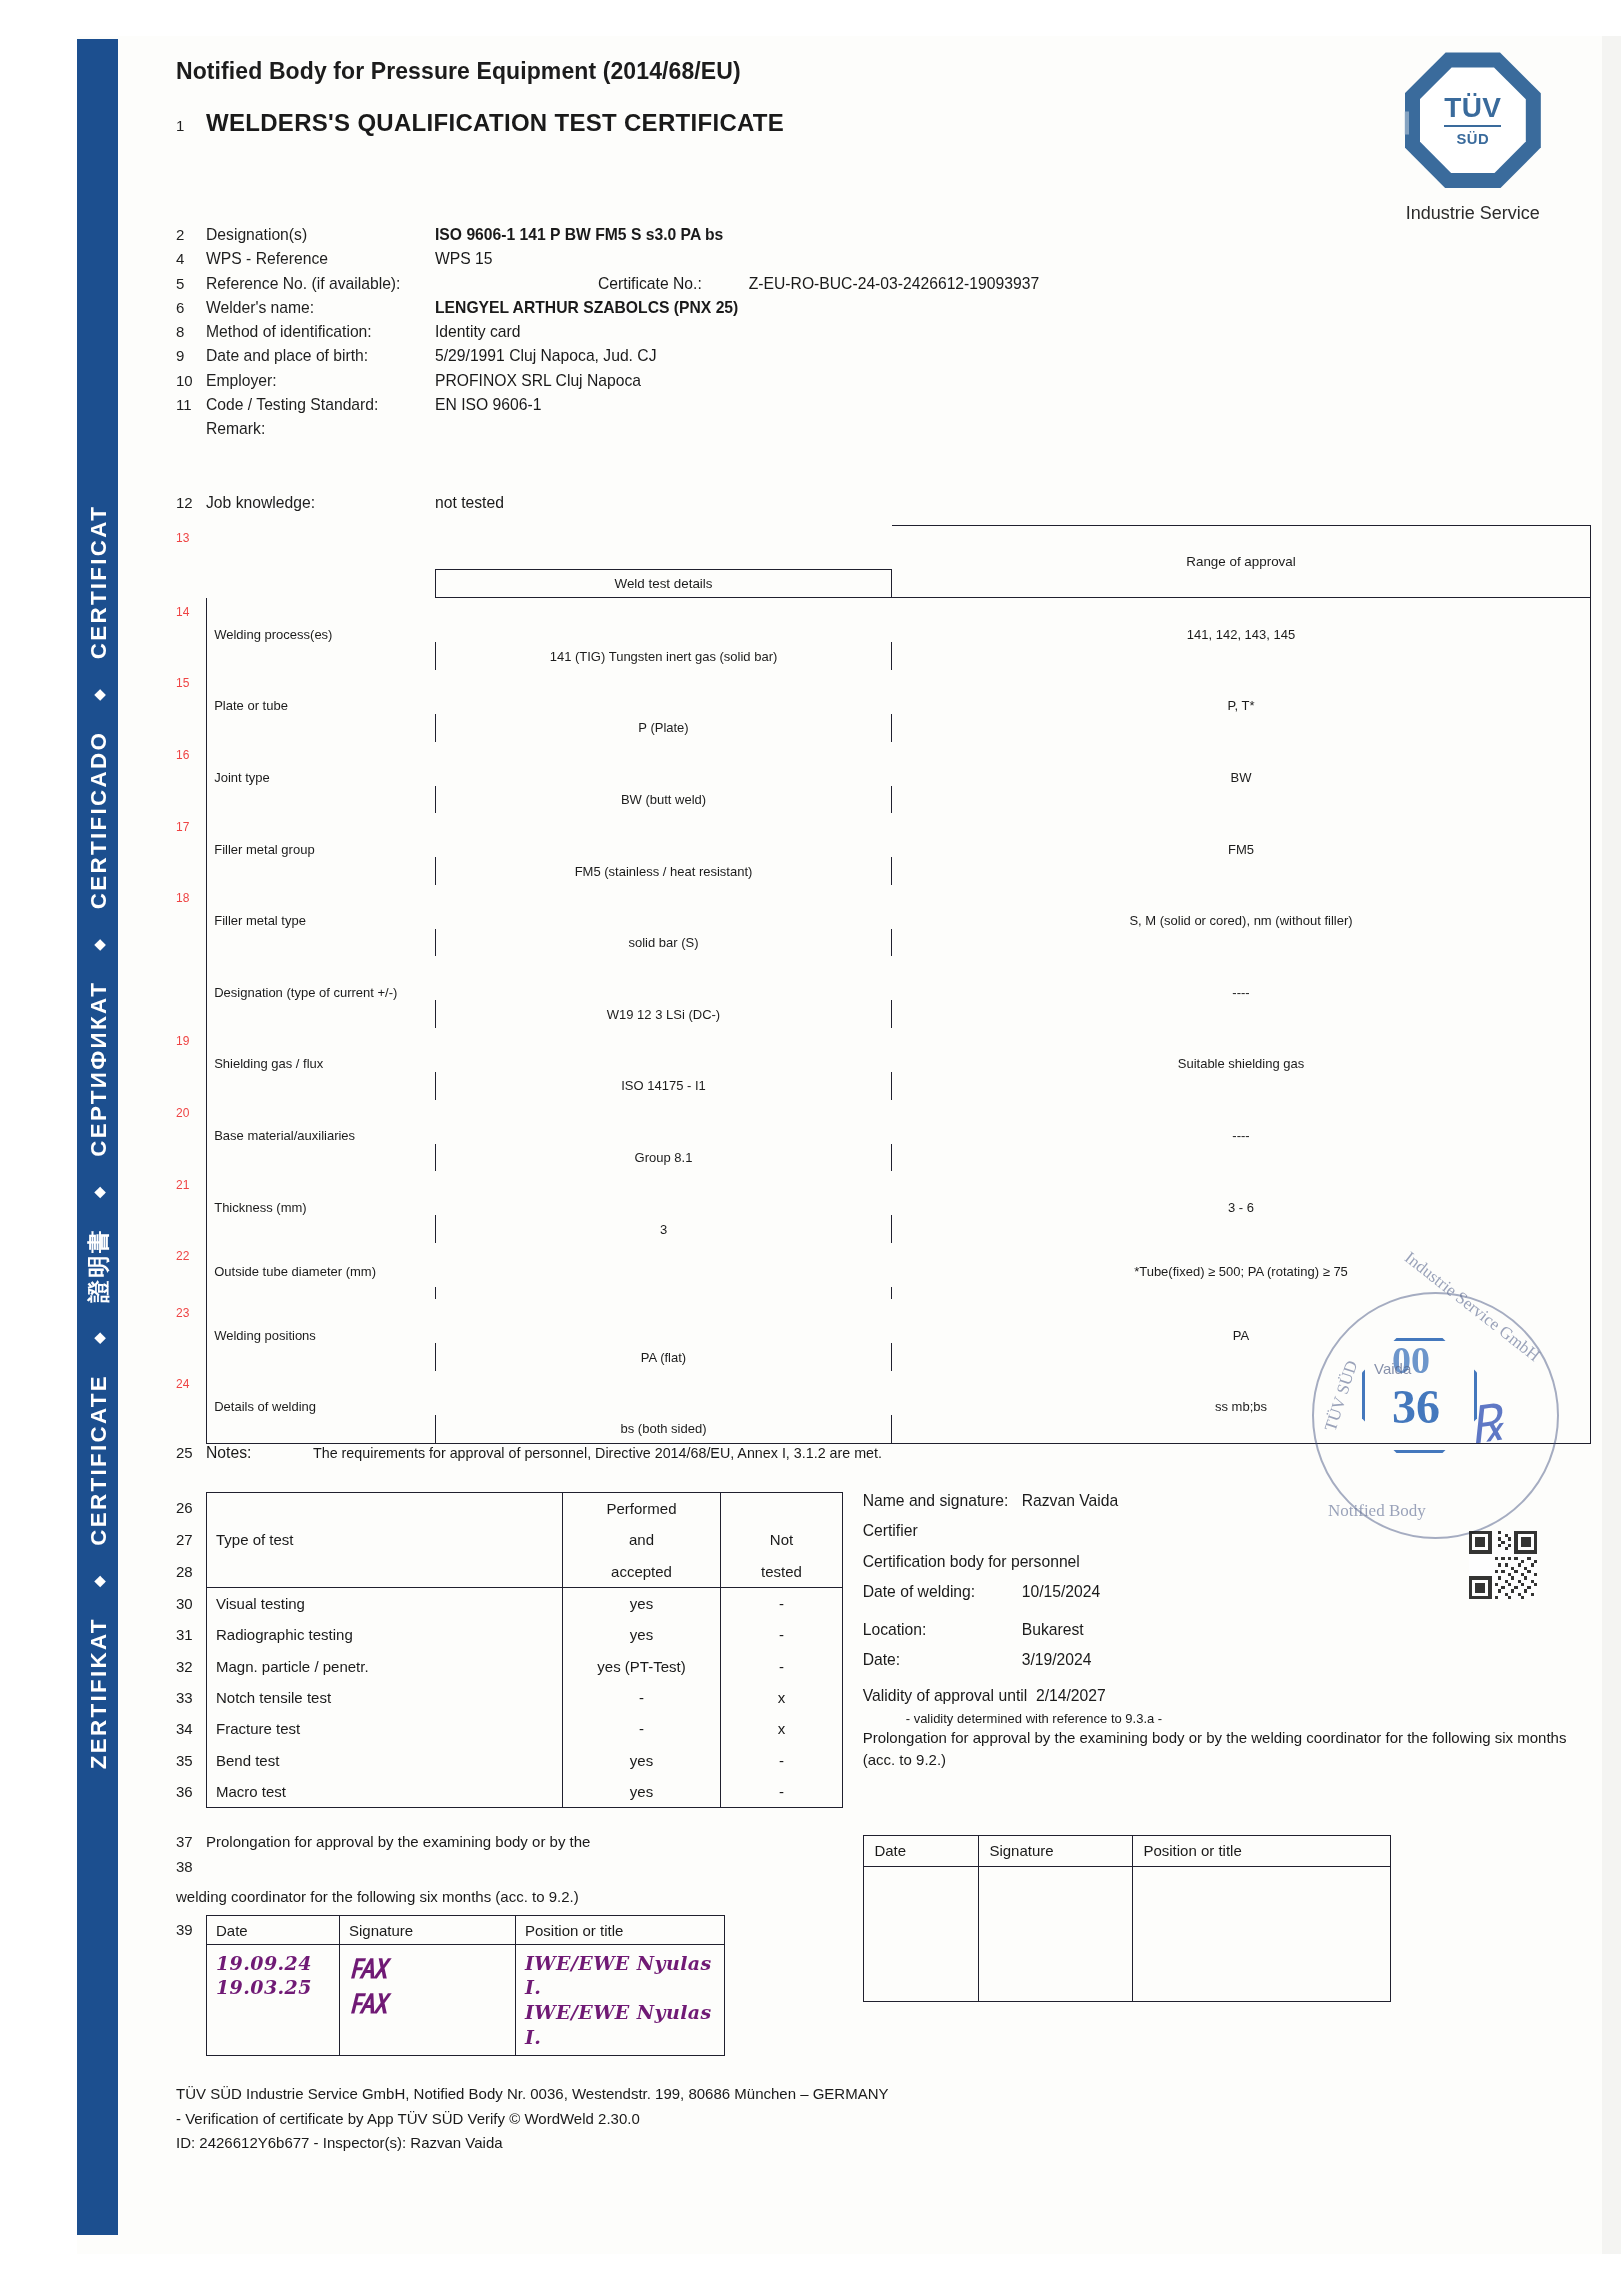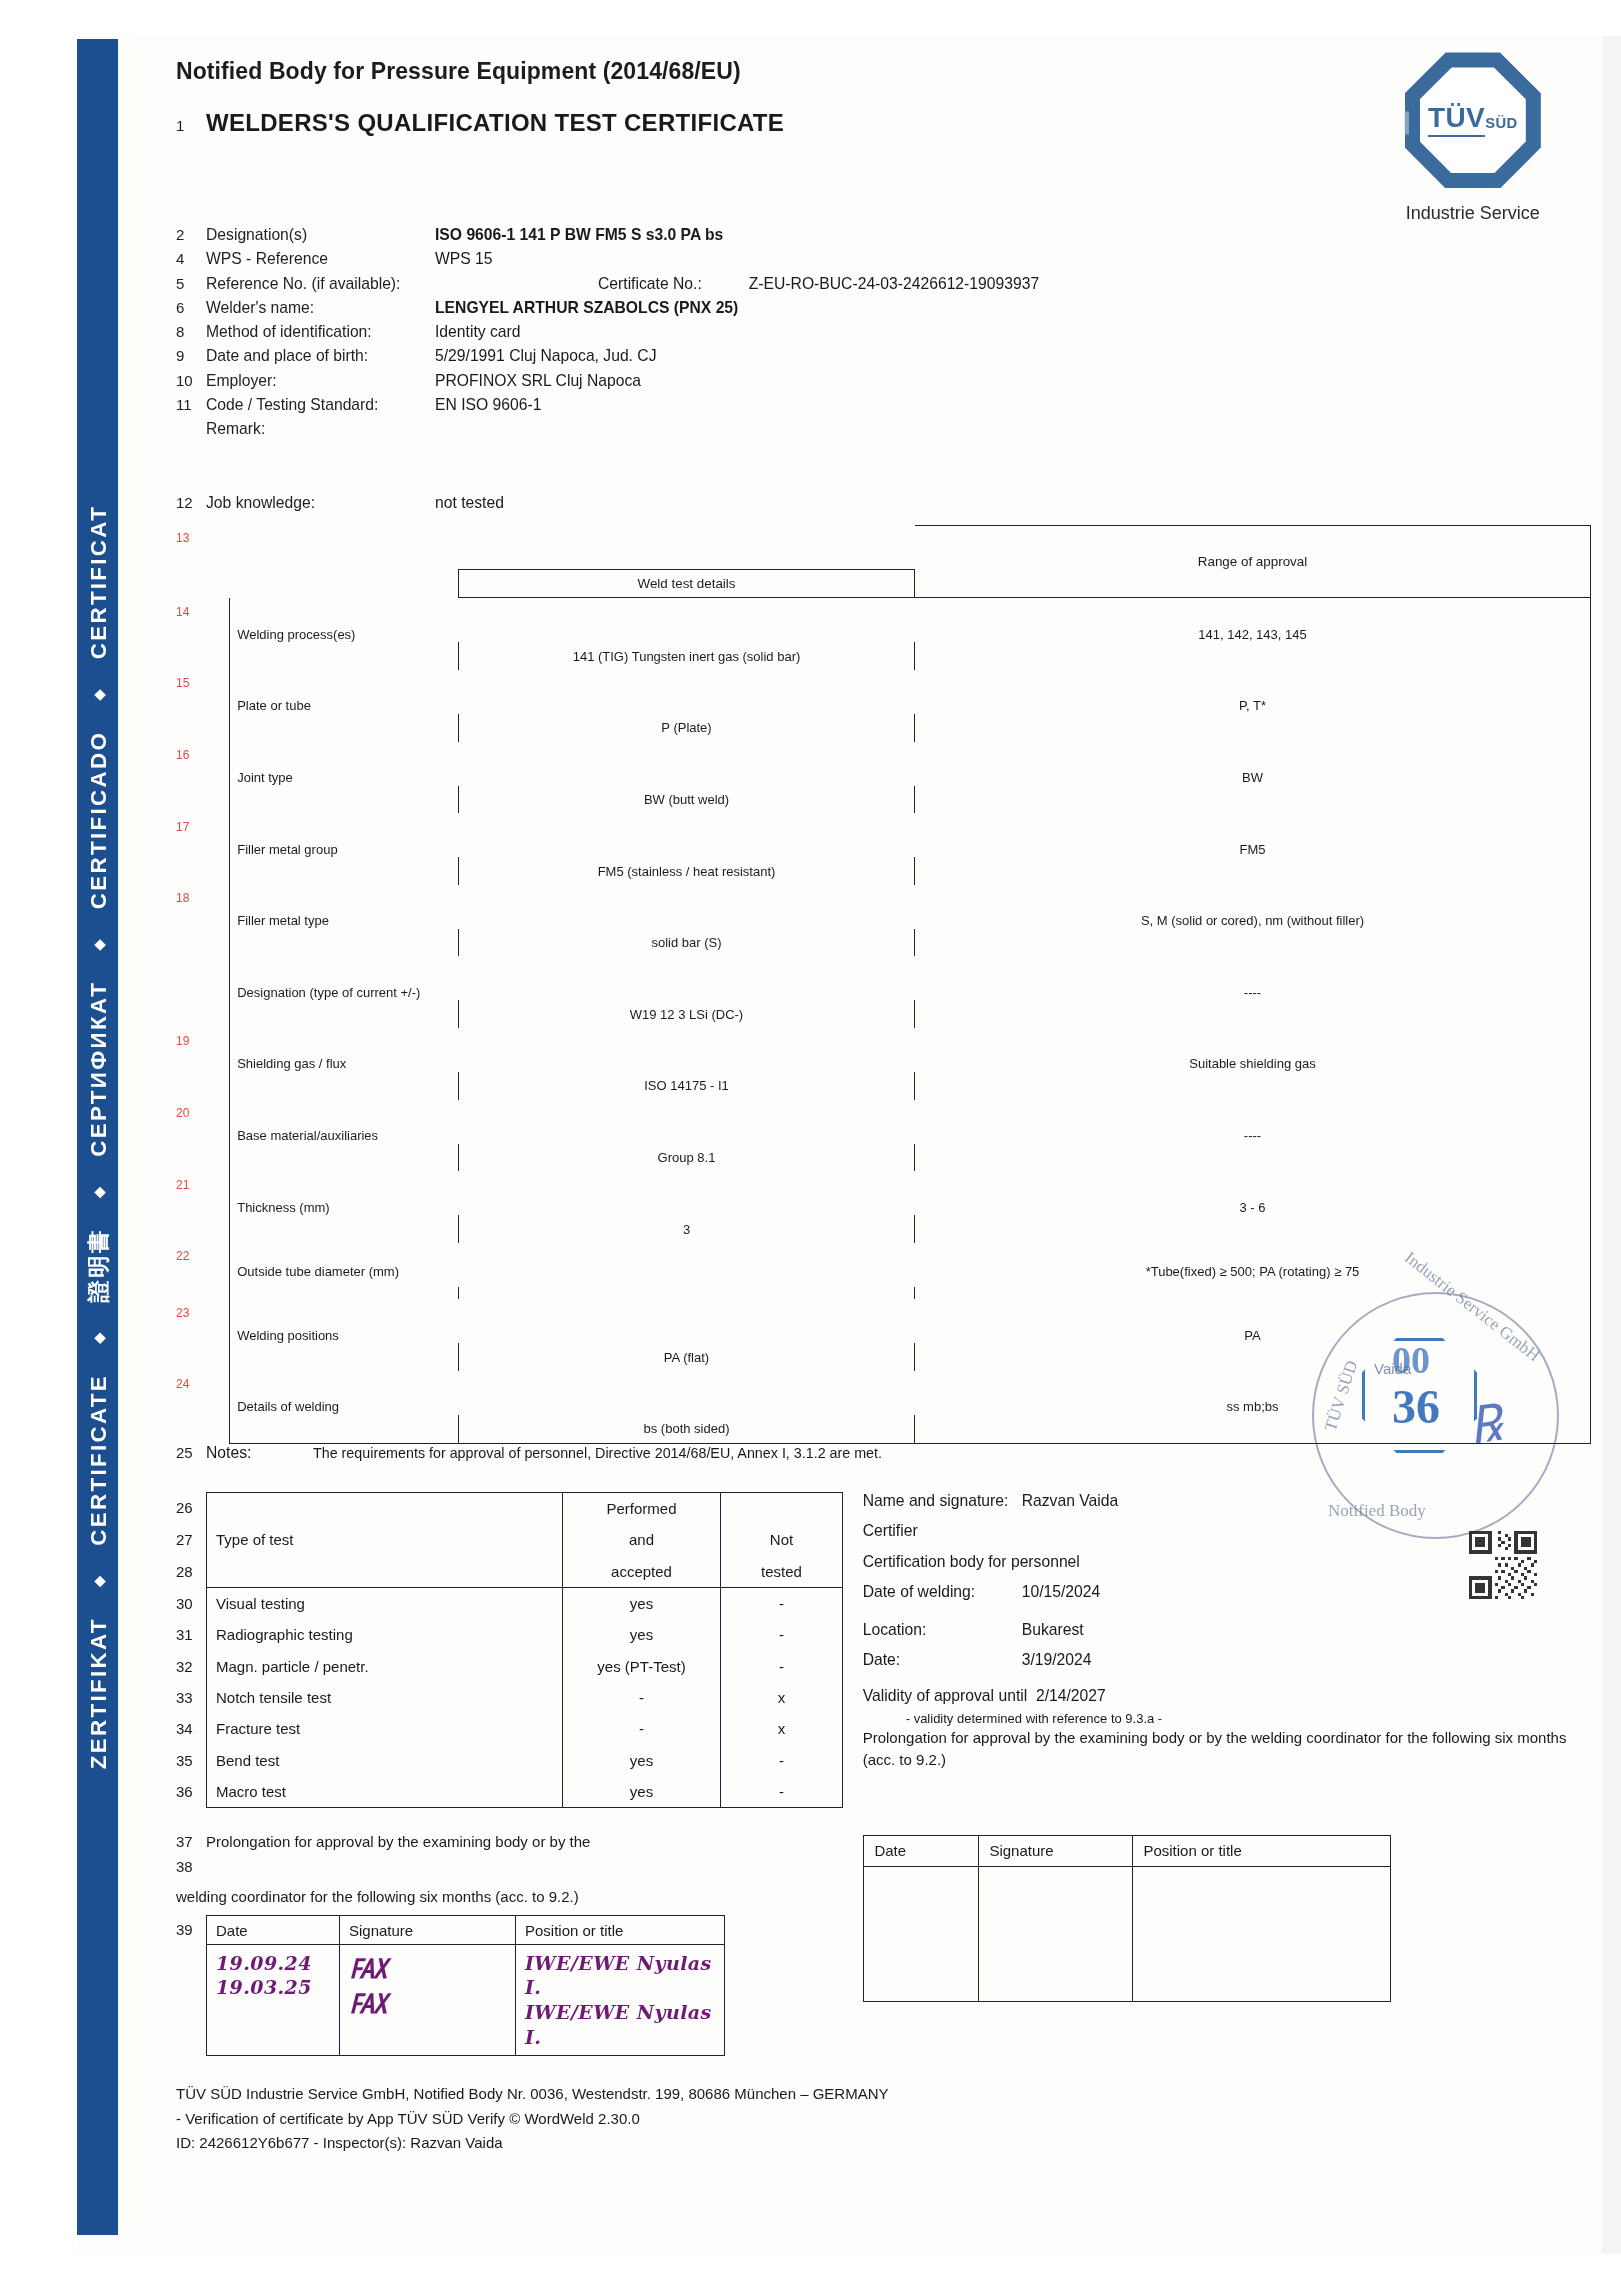--- a/index.html
+++ b/index.html
@@ -94,21 +94,21 @@
     width: 136px; height: 136px; margin: 0 auto;
     background: #2c6095;
     clip-path: polygon(30% 0,70% 0,100% 30%,100% 70%,70% 100%,30% 100%,0 70%,0 30%);
     position: relative;
     opacity: .93;
   }
   .octa-in {
     position: absolute; left: 15px; top: 15px; right: 15px; bottom: 15px;
     background: #ffffff;
     clip-path: polygon(30% 0,70% 0,100% 30%,100% 70%,70% 100%,30% 100%,0 70%,0 30%);
-    display: flex; align-items: center; justify-content: center;
+    display: flex; flex-direction: column; align-items: center; justify-content: center;
   }
   .octa-tuv {
     font-size: 28px; font-weight: bold; color: #2c6095; letter-spacing: 0.4px;
     line-height: 1; border-bottom: 2.7px solid #2c6095; padding-bottom: 2.7px;
   }
   .octa-sud {
     font-size: 14.8px; font-weight: bold; color: #2c6095; letter-spacing: 0.4px;
     margin-top: 4.5px;
   }
   .octa-nub {
@@ -132,21 +132,21 @@
 
   
   .wt { margin-top: 12.5px; }
   .wt-row { display: flex; align-items: stretch; }
   .wt-num {
     width: 30px; flex:0 0 30px; font-size: 12px; padding-top: 6.3px; color:#ef4444;
   }
   .wt-body { display: flex; flex: 1; }
   .c-label {
     width: 229px; flex: 0 0 229px; font-size: 13px; color:#1c1c1c;
-    padding: 6.3px 0 6.3px 7.2px; display:flex; align-items:center;margin-left:23px;
+    padding: 6.3px 0 6.3px 7.2px; display:flex; align-items:center;
   }
   .c-det {
     flex: 0 0 457px; font-size: 13px; text-align: center; color:#1c1c1c;
     padding: 6.3px 3.6px; display:flex; align-items:center; justify-content:center;margin-top:44px;
   }
   .c-appr {
     flex: 1; font-size: 13px; text-align: center; color:#1c1c1c;
     padding: 6.3px 3.6px; display:flex; align-items:center; justify-content:center;
   }
   .hdr-r .c-det, .hdr-r .c-appr { font-size: 13.4px; }

